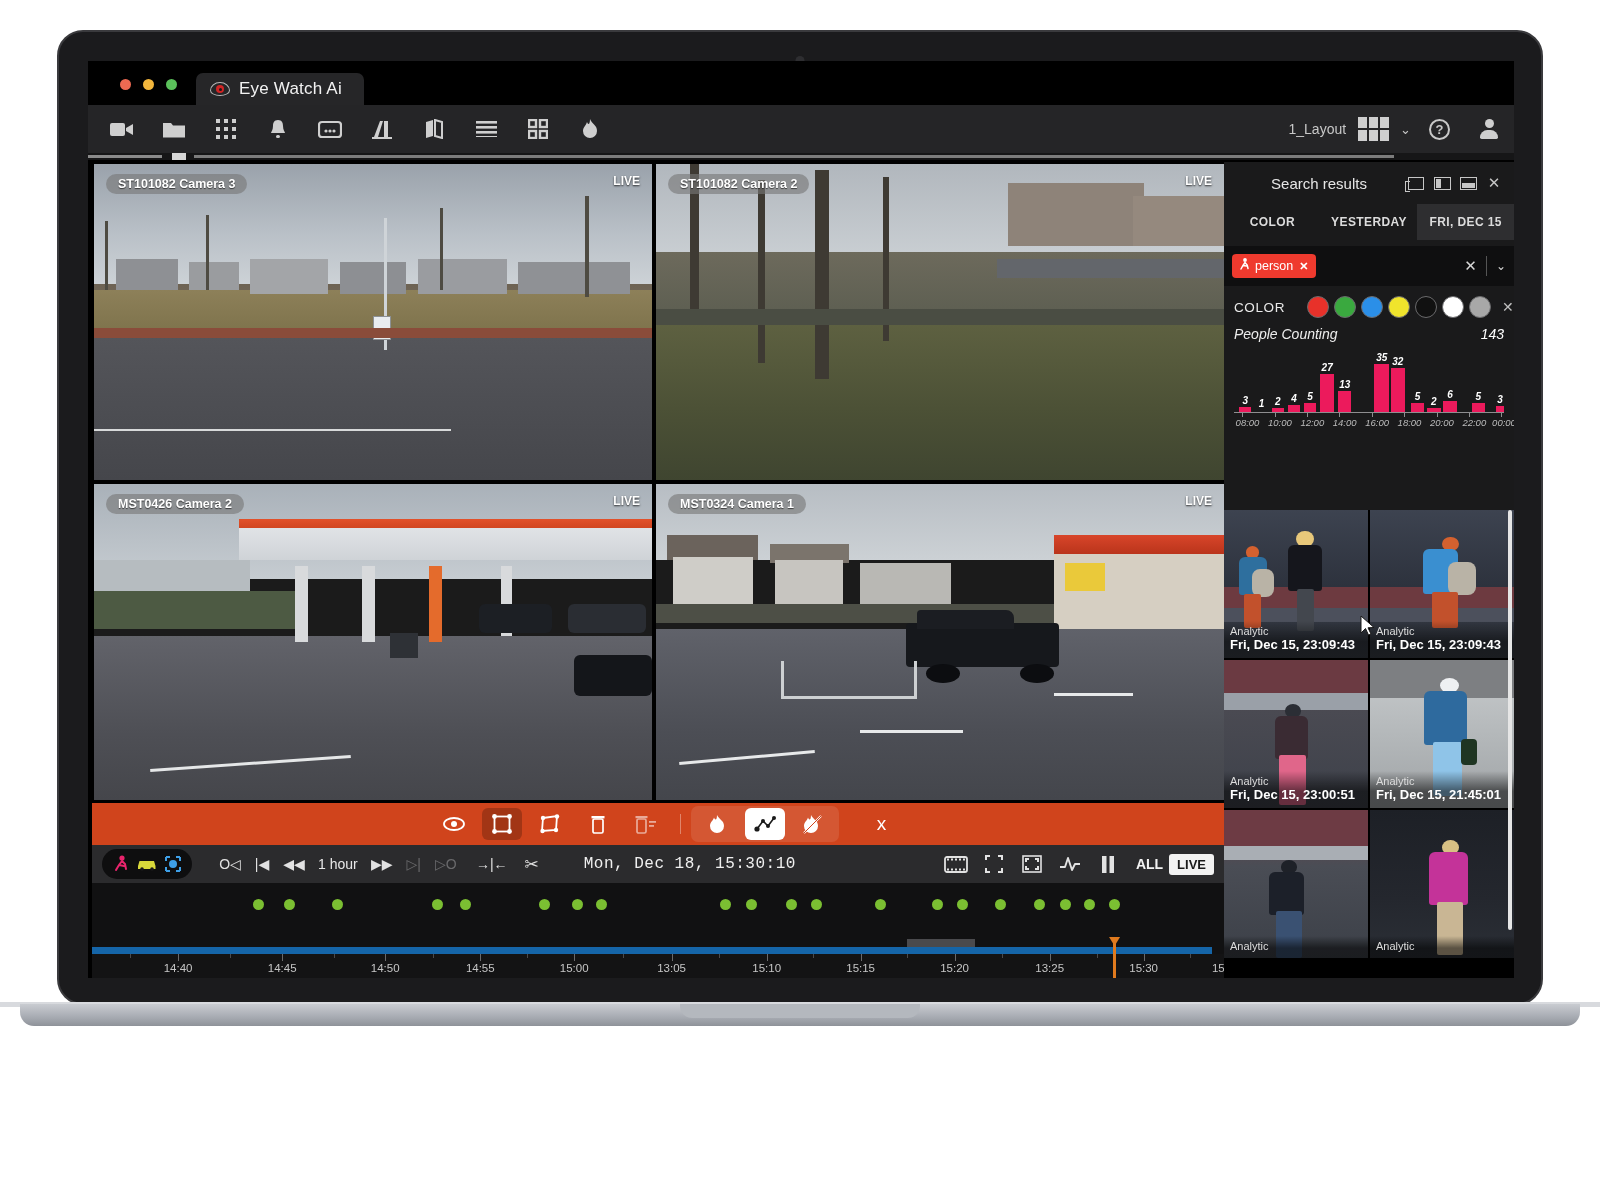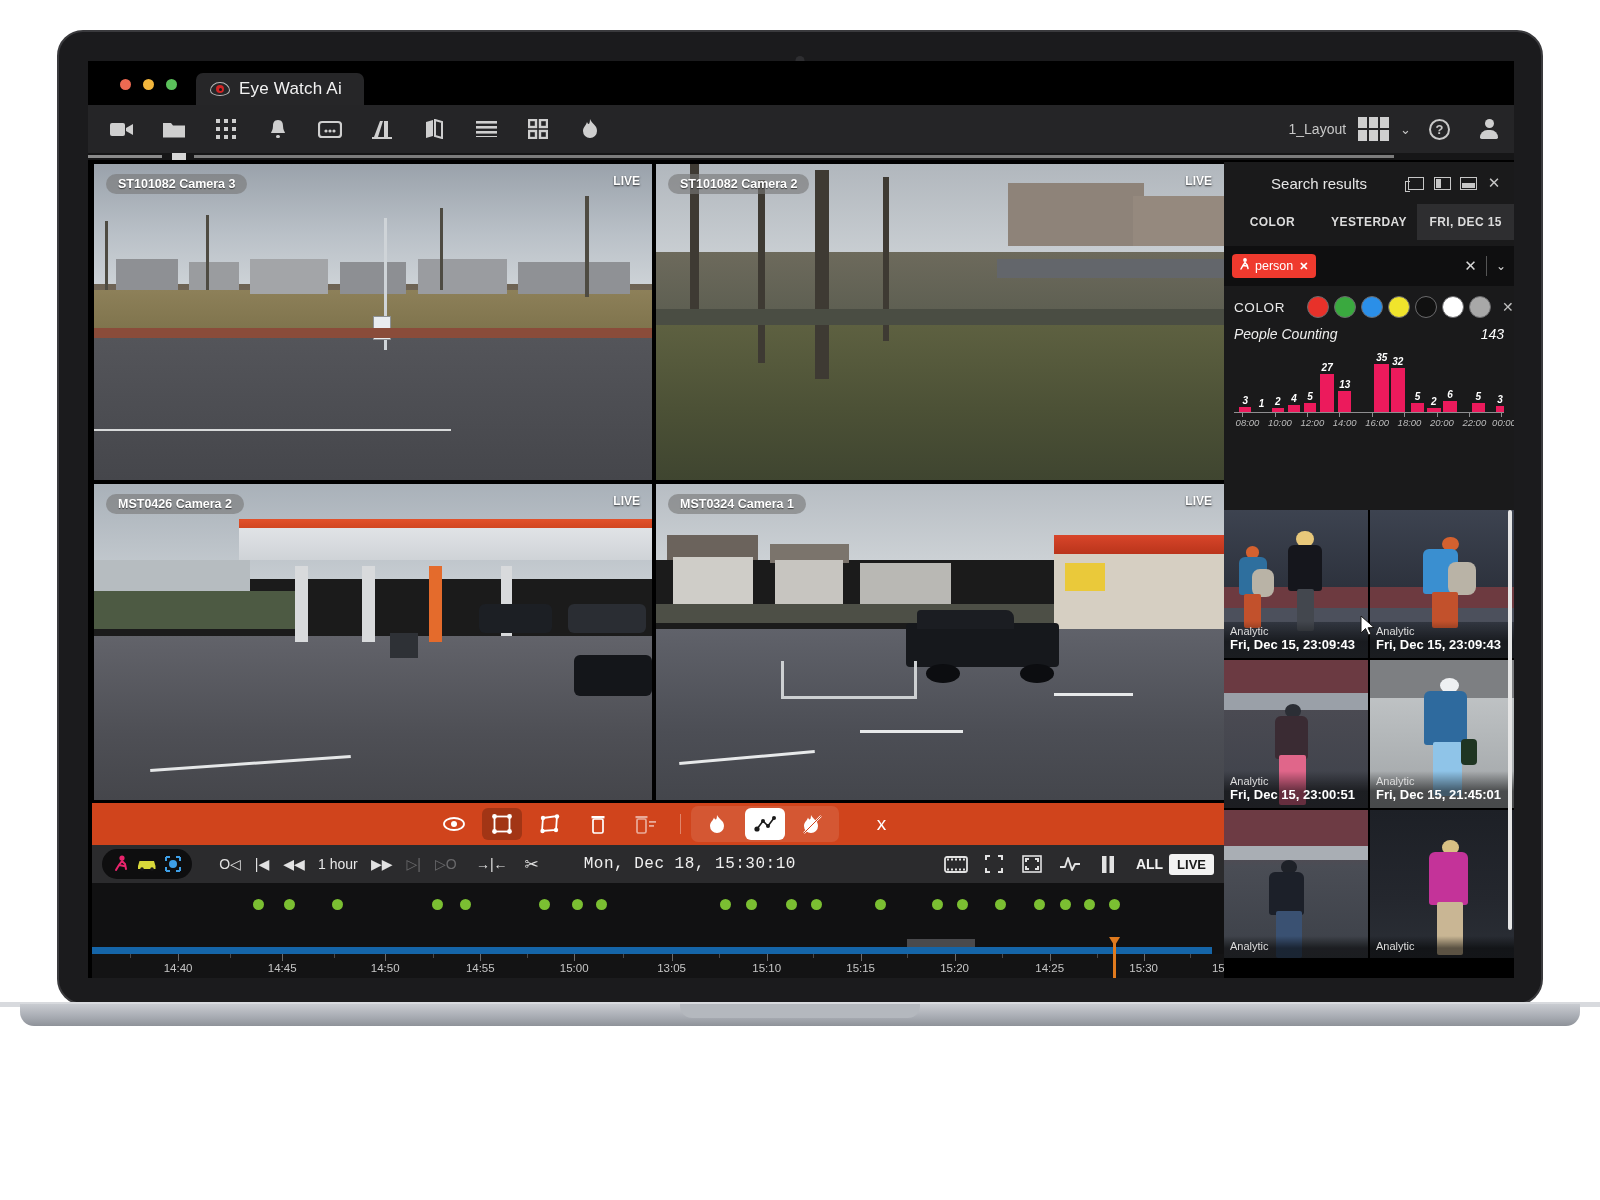--- a/index.html
+++ b/index.html
@@ -752,21 +752,21 @@
           <span class="tl-lab" style="left:42.6%">15:00</span>
         <span class="tl-tick" style="left:51.2%"></span>
           <span class="tl-lab" style="left:51.2%">13:05</span>
         <span class="tl-tick" style="left:59.6%"></span>
           <span class="tl-lab" style="left:59.6%">15:10</span>
         <span class="tl-tick" style="left:67.9%"></span>
           <span class="tl-lab" style="left:67.9%">15:15</span>
         <span class="tl-tick" style="left:76.2%"></span>
           <span class="tl-lab" style="left:76.2%">15:20</span>
         <span class="tl-tick" style="left:84.6%"></span>
-          <span class="tl-lab" style="left:84.6%">14:25</span>
+          <span class="tl-lab" style="left:84.6%">13:25</span>
         <span class="tl-tick" style="left:92.9%"></span>
           <span class="tl-lab" style="left:92.9%">15:30</span>
         <span class="tl-lab" style="left:99.5%">15</span>
         <span class="tl-tickmini" style="left:3.4%"></span>
           <span class="tl-tickmini" style="left:12.2%"></span>
         <span class="tl-tickmini" style="left:21.4%"></span>
           <span class="tl-tickmini" style="left:30.1%"></span>
         <span class="tl-tickmini" style="left:38.4%"></span>
           <span class="tl-tickmini" style="left:46.9%"></span>
         <span class="tl-tickmini" style="left:55.4%"></span>

